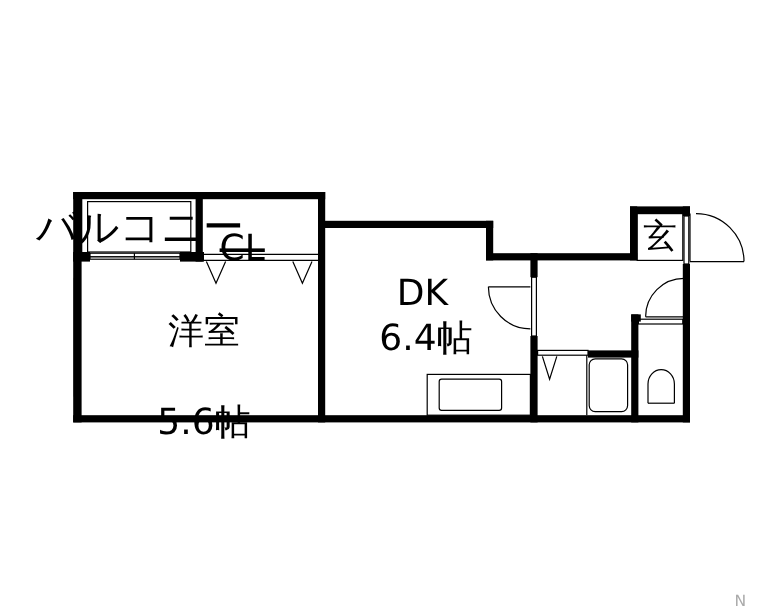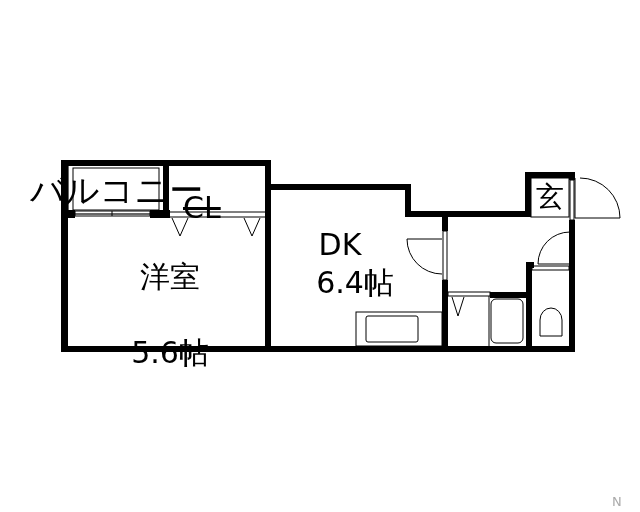--- a/index.html
+++ b/index.html
@@ -100,18 +100,18 @@
 
   <rect x="531" y="178" width="38" height="39" fill="none" stroke="#000" stroke-width="1"></rect>
 </svg>
 
 <div class="lbl" style="left:30px; top:173px; font-size:34px;">バルコニー</div>
 <div class="lbl" style="left:183px; top:193px; font-size:30px; text-decoration: line-through;">CL</div>
 
 <div class="lbl room-name" style="left:115px; top:252px; width:110px;margin-top:10px;">洋室</div>
 <div class="lbl room-size" style="left:110px; top:290px; width:120px;margin-top:48px;">5.6帖</div>
 
-<div class="lbl room-name" style="left:300px; top:230px; width:80px;">DK</div>
+<div class="lbl room-name" style="left:312px; top:230px; width:80px;">DK</div>
 <div class="lbl room-size" style="left:300px; top:268px; width:110px;">6.4帖</div>
 
 <div class="lbl" style="left:536px; top:183px; font-size:28px;">玄</div>
 
 <div class="compass">N</div>
 
 </body></html>

